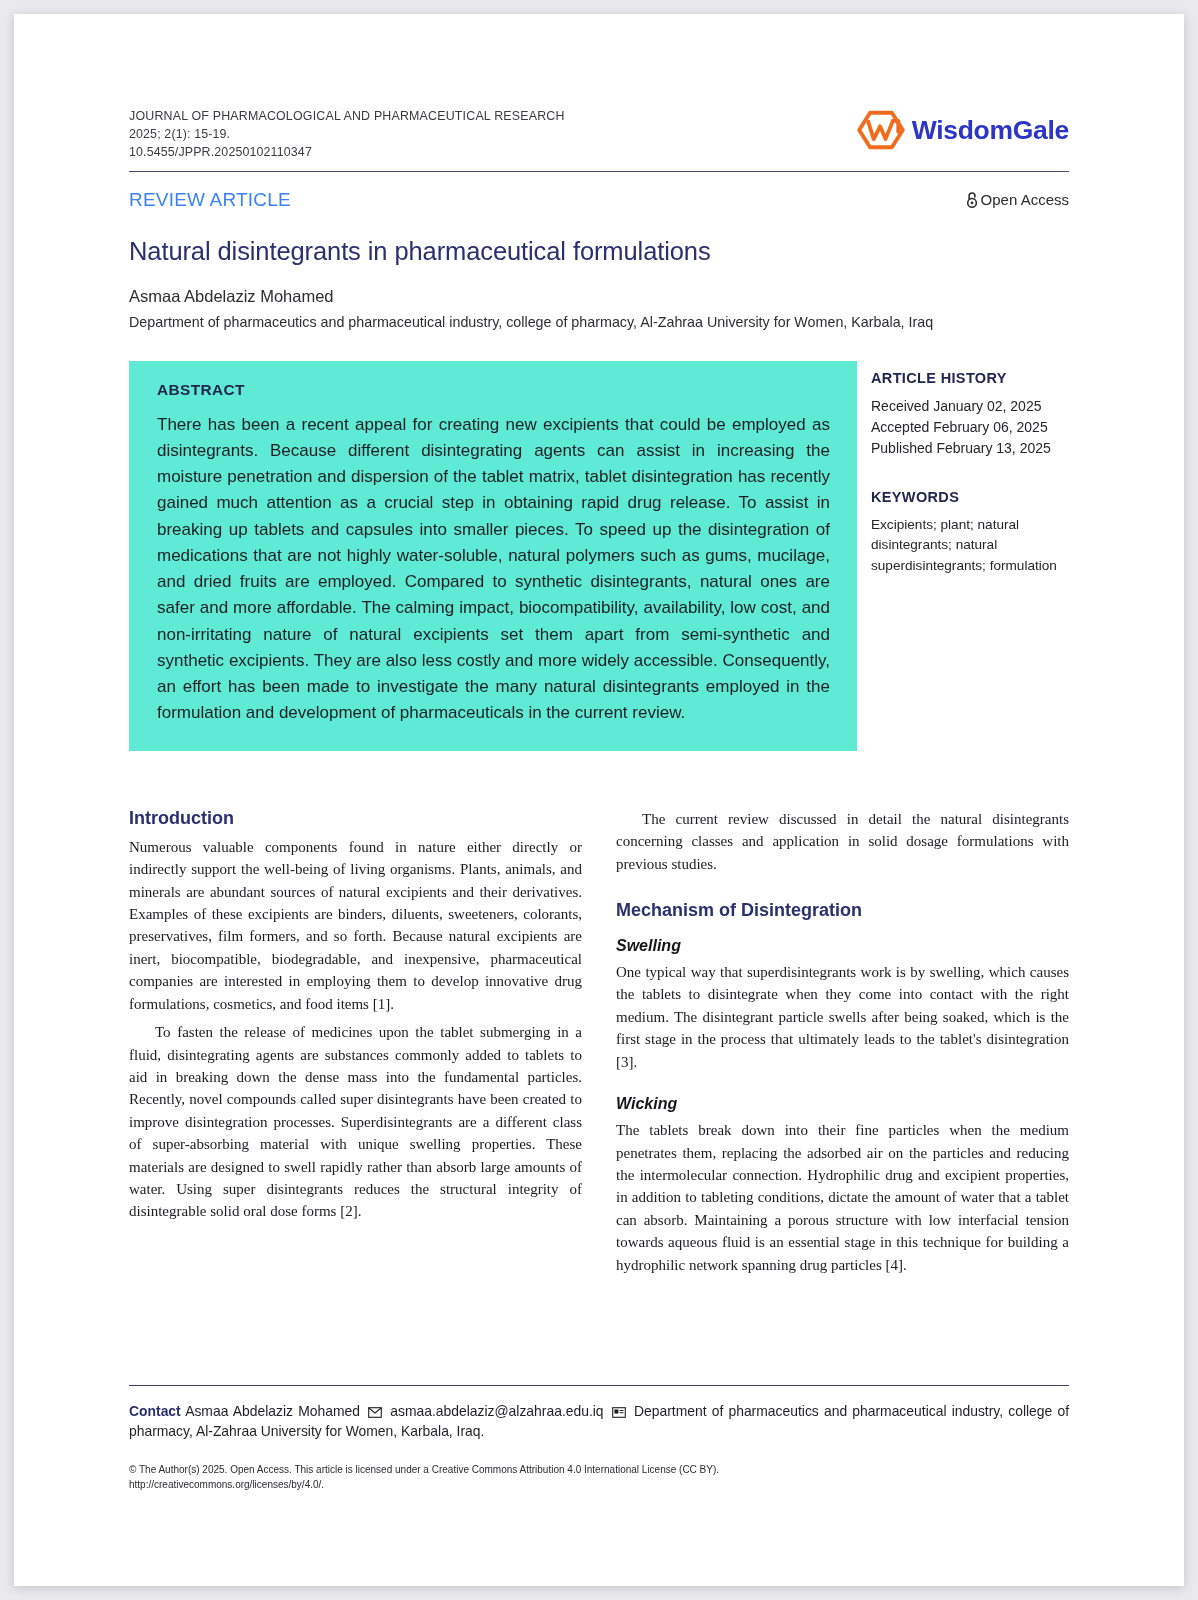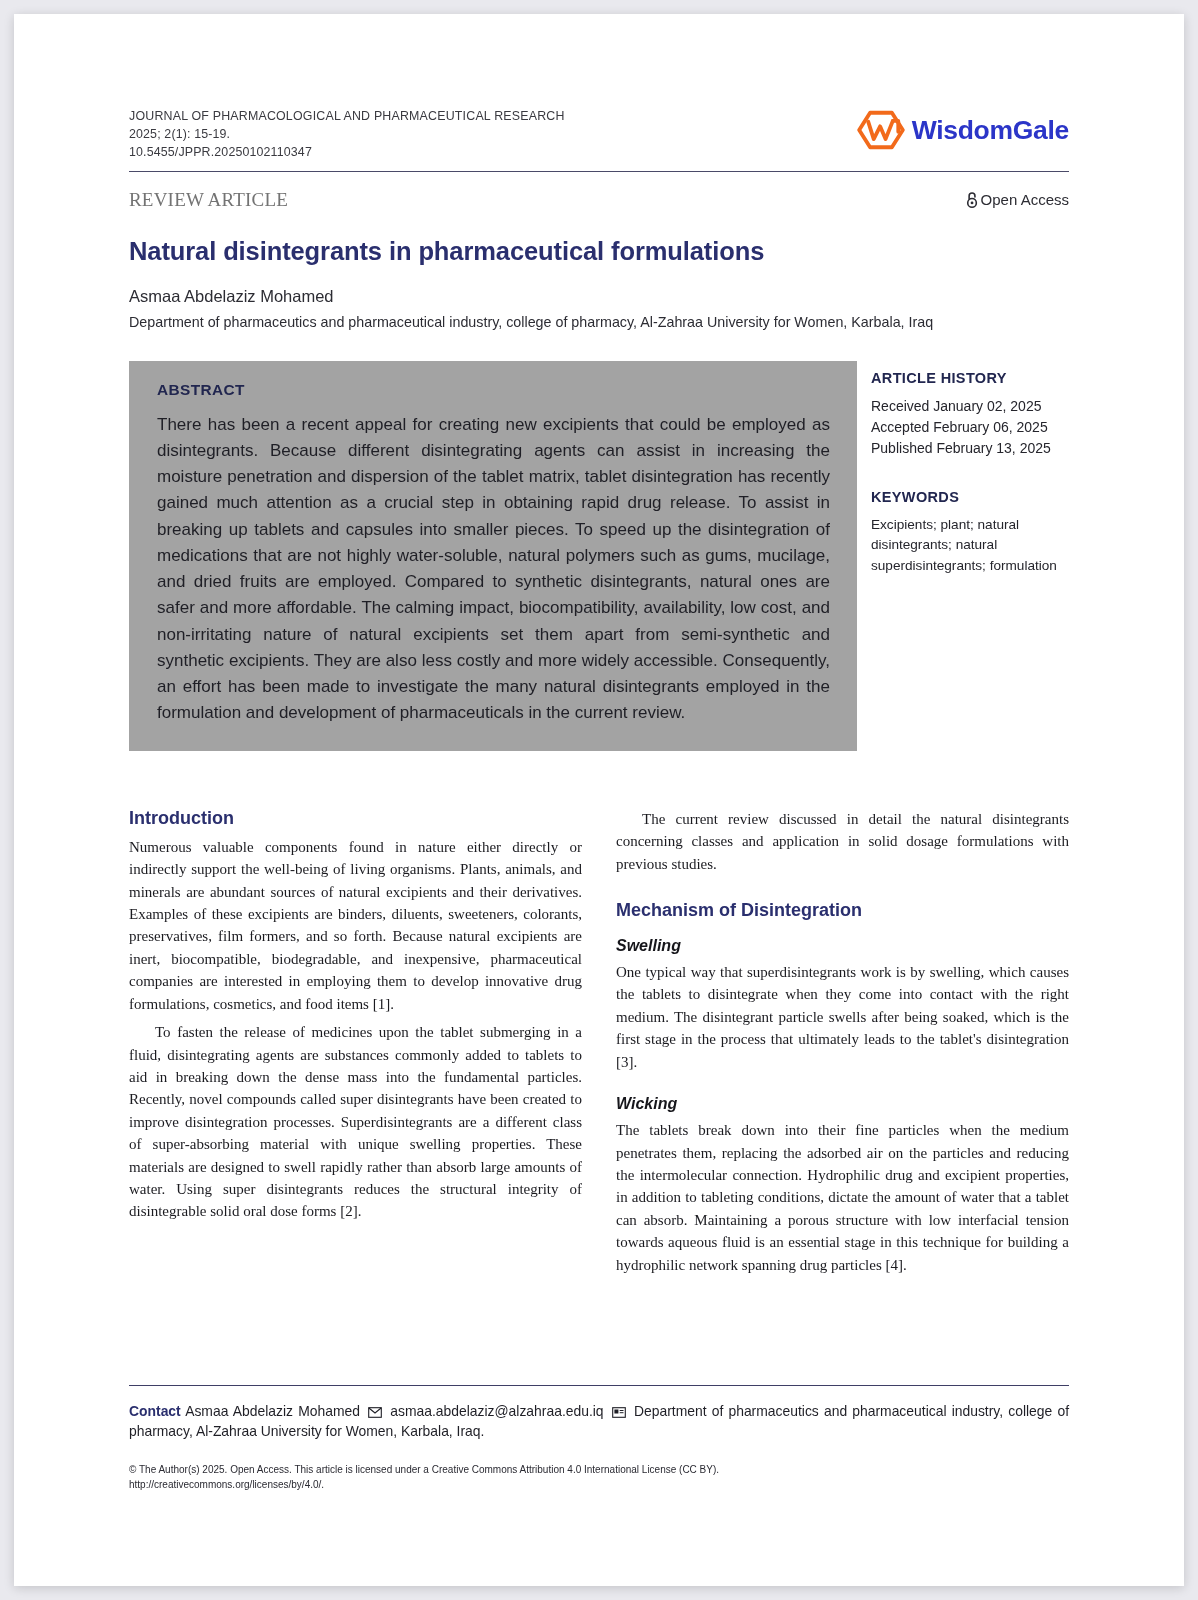--- a/index.html
+++ b/index.html
@@ -59,41 +59,41 @@
     width: 940px;
   }
 
   
   .type-row {
     display: flex;
     align-items: center;
     justify-content: space-between;
     margin-top: 17px;
   }
-  .article-type { font-size: 19px; color: #737373; letter-spacing: 0.2px; font-family: Liberation Serif, serif; }
+  .article-type { font-size: 19px; color: #3b82f6; letter-spacing: 0.2px; }
   .open-access { display: flex; align-items: center; gap: 1px; font-size: 15px; color: #2c2c33; }
   .oa-icon { width: 15px; height: 19px; display: block; }
 
   
   .paper-title {
     margin-top: 26px;
     font-size: 25.5px;
-    font-weight: bold;
+    font-weight: normal;
     color: #2a2f6e;
     letter-spacing: -0.1px;
   }
   .author-name { margin-top: 21px; font-size: 16.5px; color: #2c2c33; }
   .affiliation { margin-top: 8px; font-size: 14.3px; color: #2c2c33; }
 
   
   .abs-row { display: flex; margin-top: 31px; align-items: flex-start; }
 
   .abstract-box {
     width: 728px;
-    background: #a3a3a3;
+    background: #5eead4;
     padding: 20px 27px 24px 28px;
   }
   .abs-head {
     font-size: 15.4px;
     font-weight: bold;
     color: #21264f;
     letter-spacing: 0.4px;
   }
   .abs-text {
     margin-top: 13px;

